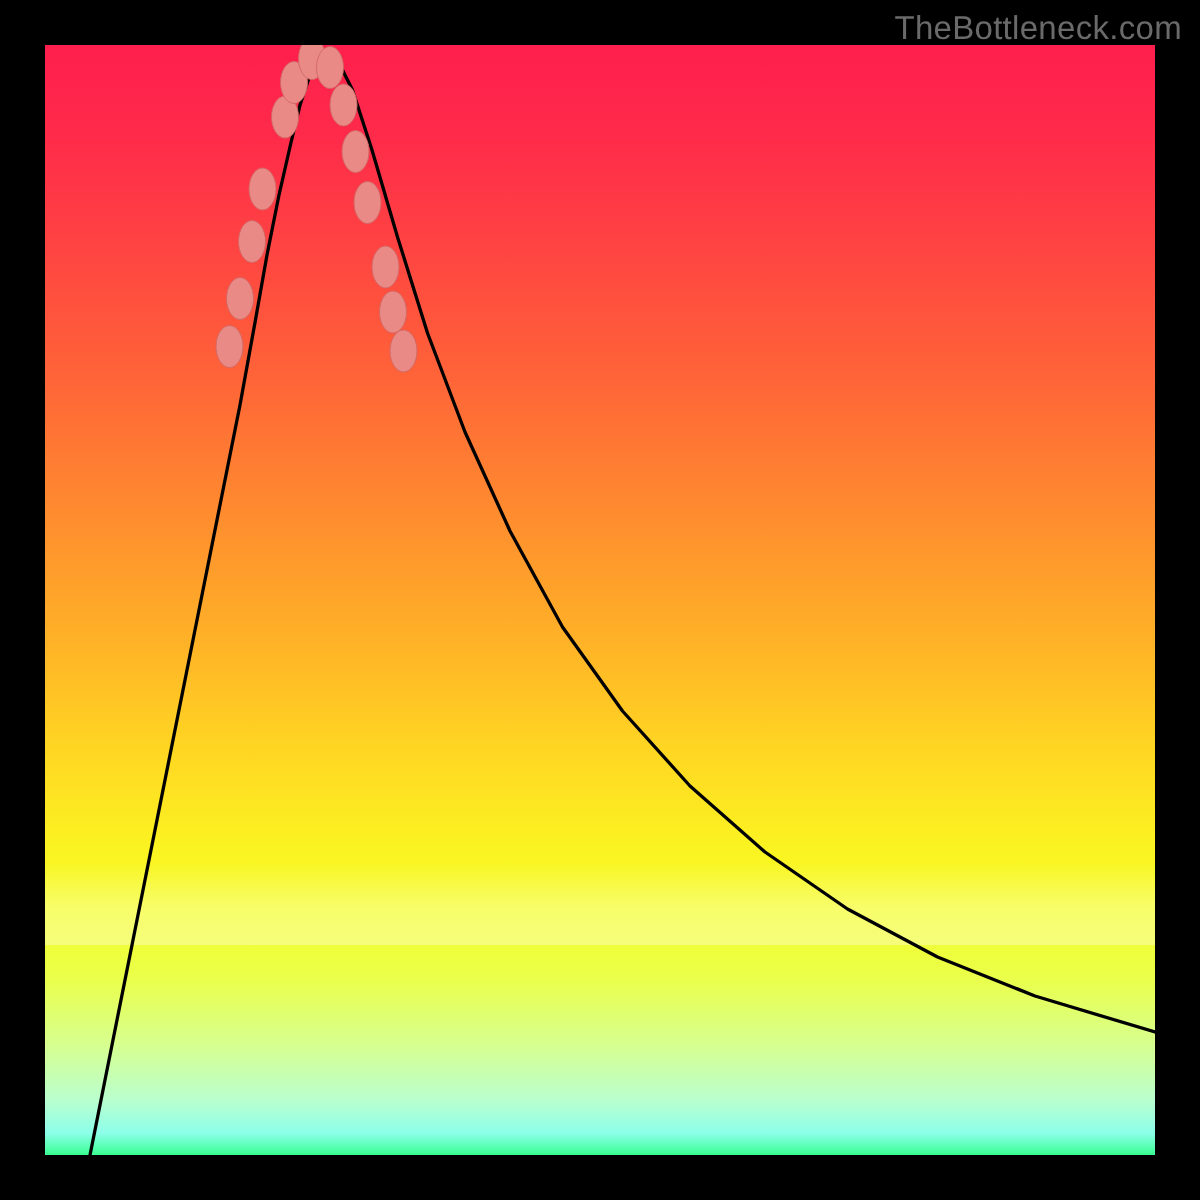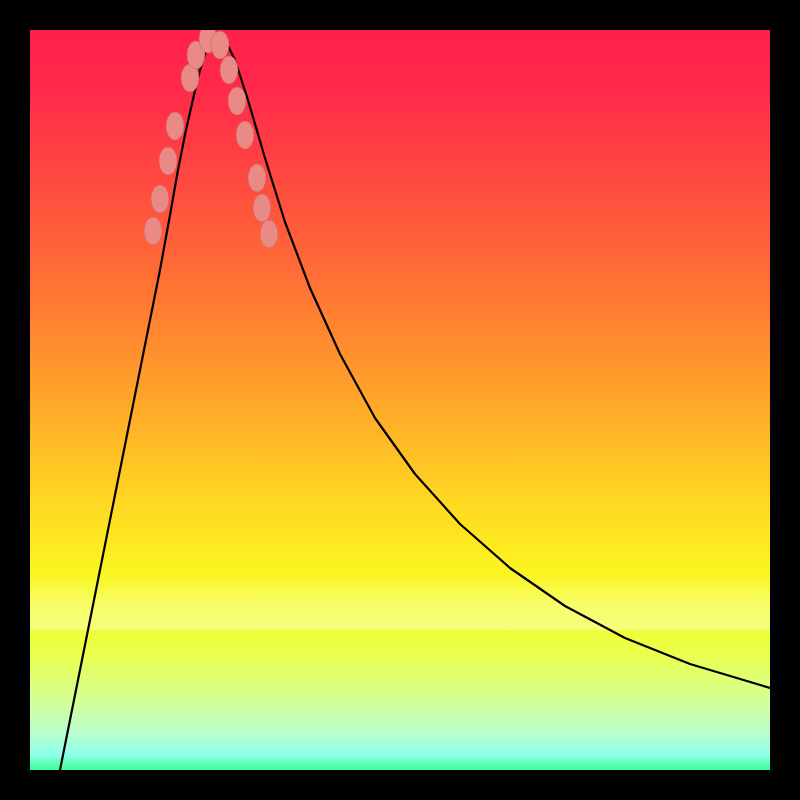--- a/index.html
+++ b/index.html
@@ -94,13 +94,14 @@
           <ellipse cx="190" cy="15" rx="9" ry="14" fill="#e98a87" stroke="#d06763" stroke-width="0.6"></ellipse>
           <ellipse cx="199" cy="40" rx="9" ry="14" fill="#e98a87" stroke="#d06763" stroke-width="0.6"></ellipse>
           <ellipse cx="207" cy="71" rx="9" ry="14" fill="#e98a87" stroke="#d06763" stroke-width="0.6"></ellipse>
           <ellipse cx="215" cy="105" rx="9" ry="14" fill="#e98a87" stroke="#d06763" stroke-width="0.6"></ellipse>
           <ellipse cx="227" cy="148" rx="9" ry="14" fill="#e98a87" stroke="#d06763" stroke-width="0.6"></ellipse>
           <ellipse cx="232" cy="178" rx="9" ry="14" fill="#e98a87" stroke="#d06763" stroke-width="0.6"></ellipse>
           <ellipse cx="239" cy="204" rx="9" ry="14" fill="#e98a87" stroke="#d06763" stroke-width="0.6"></ellipse>
         </g>
     </svg>
   </div>
+  <div class="watermark">TheBottleneck.com</div>
 </div>
 
 </body></html>

